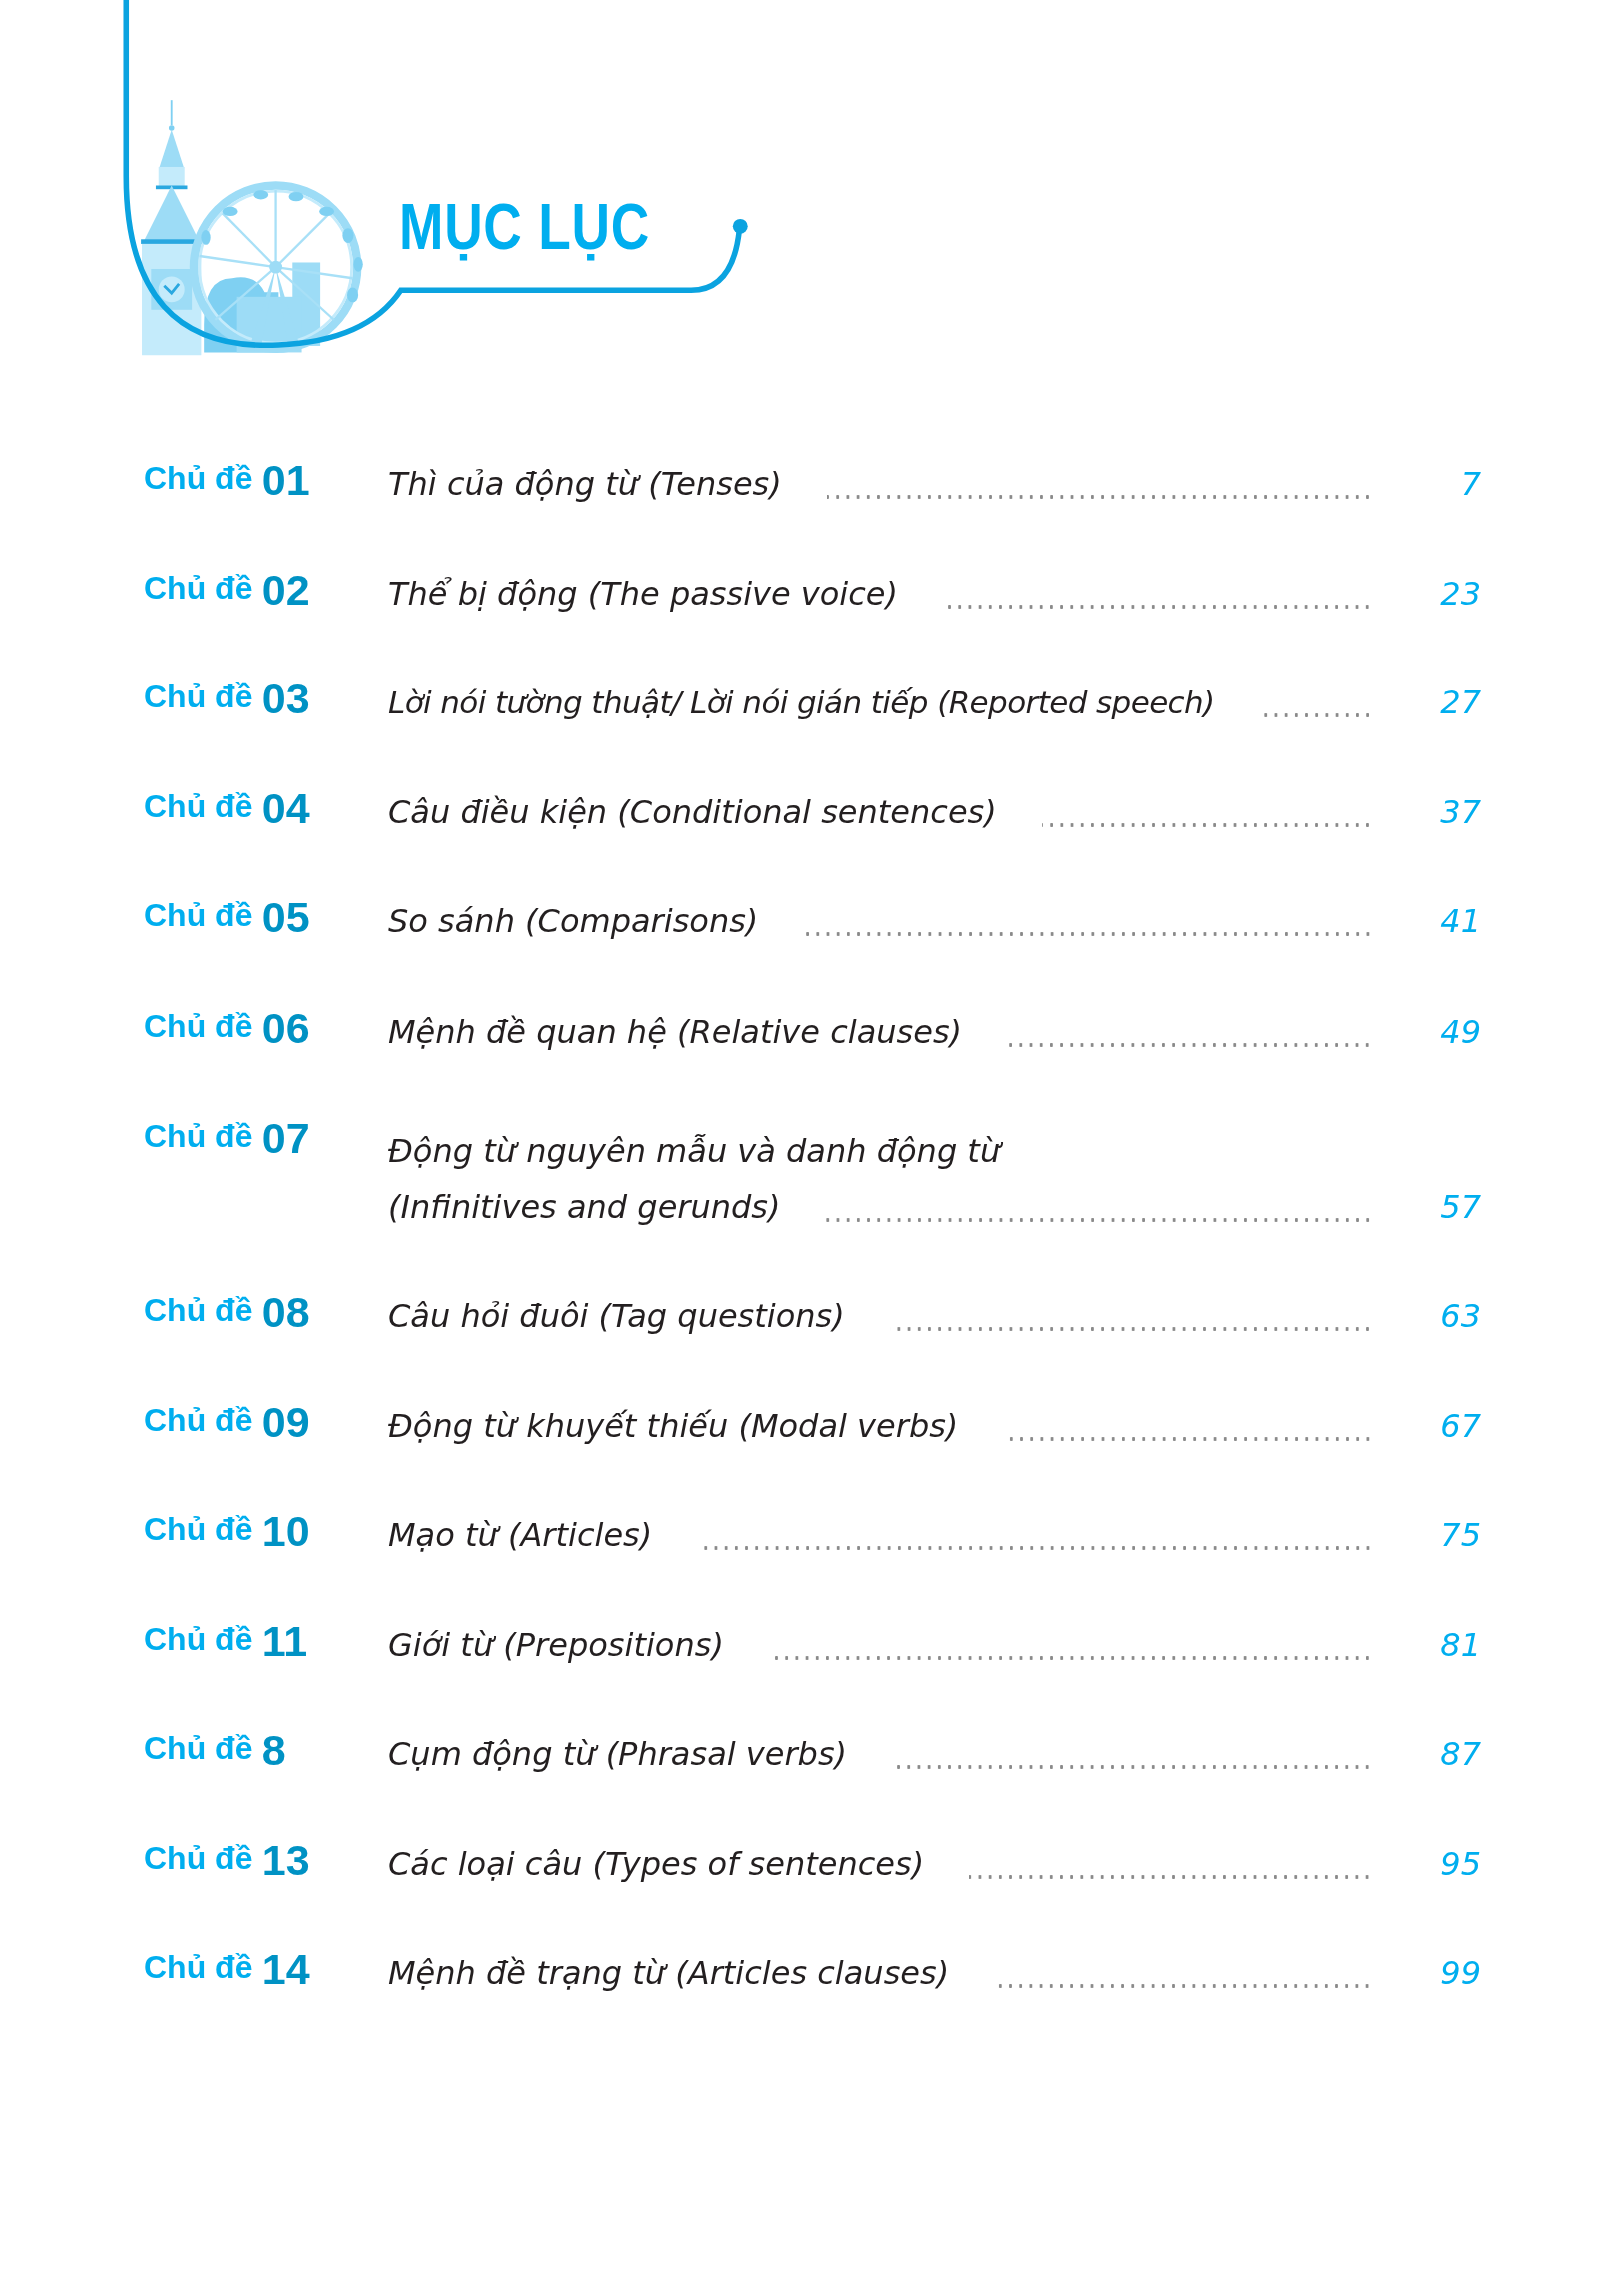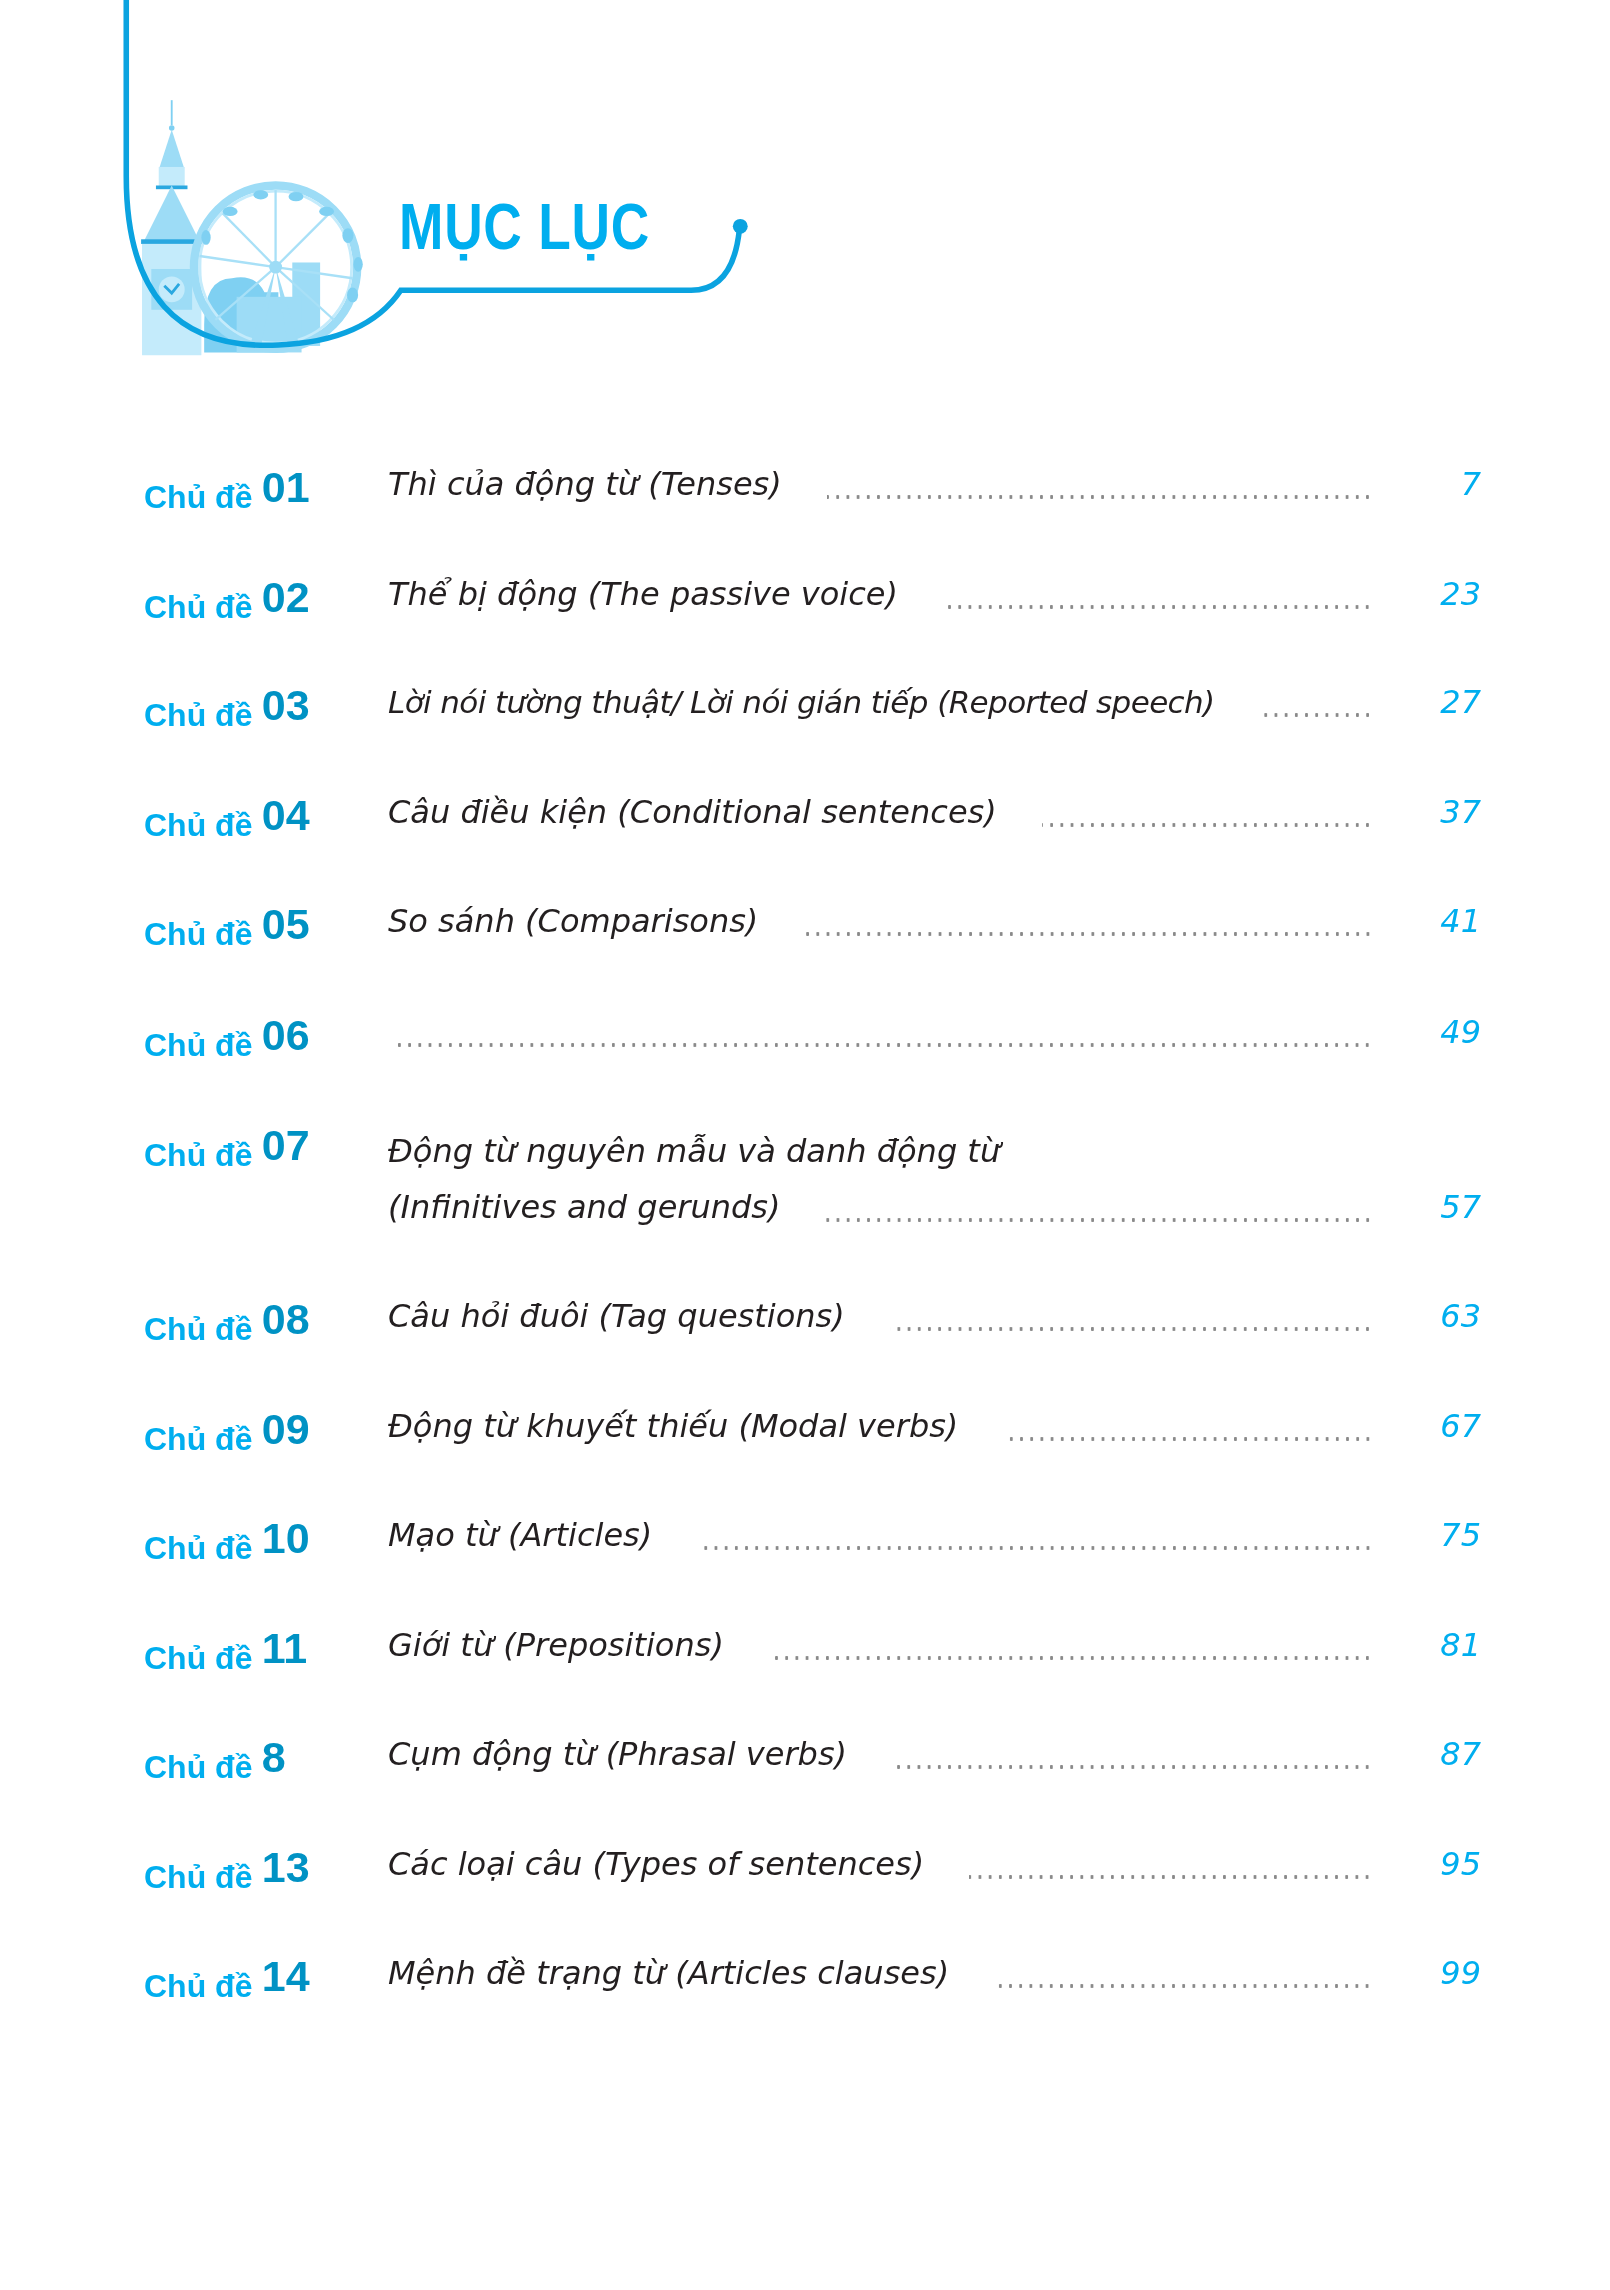--- a/index.html
+++ b/index.html
@@ -1,20 +1,20 @@
 <!DOCTYPE html>
 <html style="font-size:15px"><head>
 <meta charset="utf-8">
 <style>
   html, body { margin:0; padding:0; background:#ffffff; }
   body { width:1610px; height:2290px; position:relative; overflow:hidden; font-family:"Liberation Sans", sans-serif; }
   .header-art { position:absolute; left:0; top:0; width:835px; height:371px; }
   .page-title { position:absolute; left:399px; top:190px; font-family:"Liberation Sans", sans-serif; font-weight:bold; font-size:65px; color:#00aeef; letter-spacing:0.9px; line-height:74px; transform:scaleX(0.82); transform-origin:left center; white-space:nowrap; }
   .toc-row { position:absolute; left:0; width:1610px; height:56px; }
-  .toc-label { position:absolute; left:144px; top:0; height:56px; display:flex; align-items:flex-end; white-space:nowrap; }
+  .toc-label { position:absolute; left:144px; top:0; height:56px; display:flex; align-items:flex-start; white-space:nowrap; }
   .toc-chu-de { font-weight:bold; font-size:32px; color:#00aeef; letter-spacing:0px; transform:translateY(3.7px); }
   .toc-num { font-weight:bold; font-size:43px; color:#0092c4; margin-left:9.3px; }
   .toc-body { position:absolute; left:388px; right:129px; top:0; height:56px; display:flex; align-items:center;gap:36px; }
   .toc-title { font-family:"DejaVu Sans", sans-serif; font-style:italic; font-size:32px; color:#231f20; white-space:nowrap; }
   .toc-leader { flex:1; margin:0 7.4px 0 9.3px; height:3.7px; align-self:center; transform:translateY(13px);
     background-image: radial-gradient(circle, #8a8a8a 1.6px, transparent 1.9px); background-size:10.2px 3.7px; background-repeat:repeat-x; background-position:right center; }
   .toc-page { width:65px; text-align:right; font-family:"DejaVu Sans", sans-serif; font-style:italic; font-size:32px; color:#00aeef; }
   .toc-row.two-line { height:121px; }
   .toc-row.two-line .toc-label { height:56px; }
   .toc-row.two-line .toc-line1 { position:absolute; left:388px; top:0; height:56px; display:flex; align-items:flex-end; }
@@ -135,20 +135,21 @@
         <span class="toc-page">41</span>
       </div>
   </div>
 
   <div class="toc-row" style="top:1004px">
     <div class="toc-label">
         <span class="toc-chu-de">Chủ đề</span>
         <span class="toc-num">06</span>
       </div>
     <div class="toc-body">
+        <span class="toc-title">Mệnh đề quan hệ (Relative clauses)</span>
         <span class="toc-leader"></span>
         <span class="toc-page">49</span>
       </div>
   </div>
 
   <div class="toc-row two-line" style="top:1114px">
     <div class="toc-label">
         <span class="toc-chu-de">Chủ đề</span>
         <span class="toc-num">07</span>
       </div>

